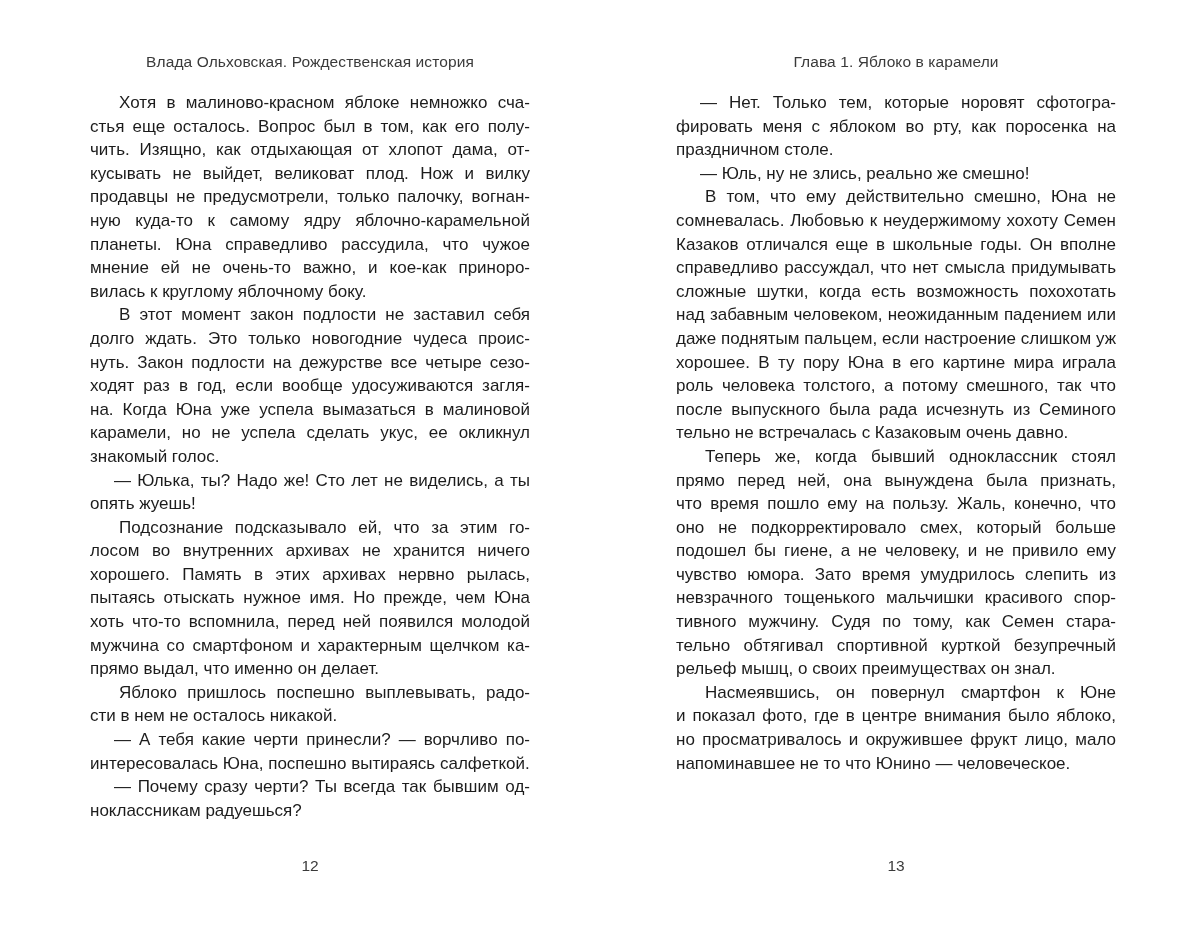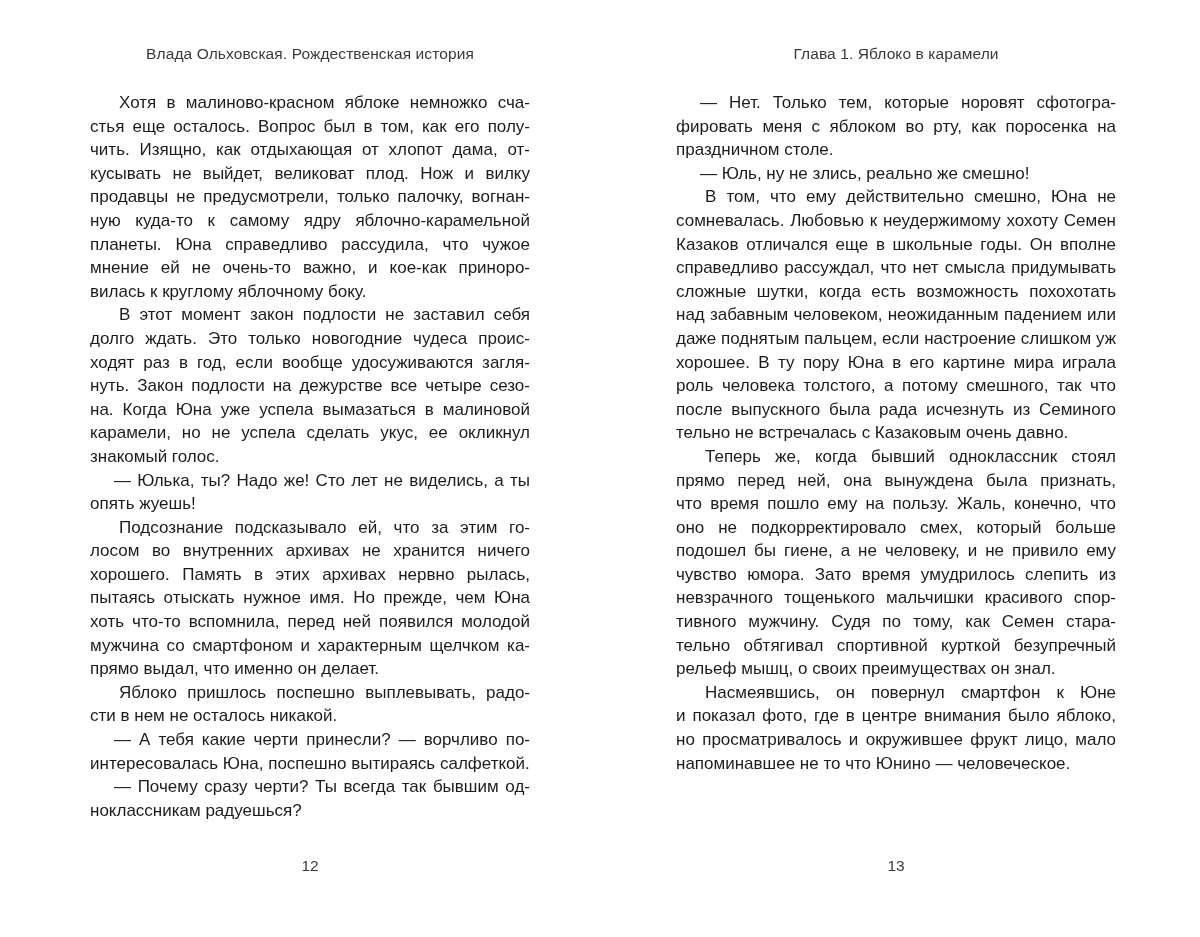--- a/index.html
+++ b/index.html
@@ -19,21 +19,21 @@
       position: absolute;
       top: 0;
       width: 440px;
       height: 937px;
     }
     #left-page { left: 90px; }
     #right-page { left: 676px; }
 
     .running-header {
       position: absolute;
-      top: 44px;
+      top: 52px;
       left: 0;
       width: 100%;
       height: 20px;
       line-height: 20px;
       text-align: center;
       font-size: 15.5px;
       color: #3a3a3a;
       letter-spacing: 0.1px;
     }
     .body-text {
@@ -84,22 +84,22 @@
         <div class="line" style="">кусывать не выйдет, великоват плод. Нож и вилку</div>
         <div class="line" style="">продавцы не предусмотрели, только палочку, вогнан-</div>
         <div class="line" style="">ную куда-то к самому ядру яблочно-карамельной</div>
         <div class="line" style="">планеты. Юна справедливо рассудила, что чужое</div>
         <div class="line" style="">мнение ей не очень-то важно, и кое-как приноро-</div>
         <div class="line last" style="">вилась к круглому яблочному боку.</div>
       </div>
       <div class="paragraph">
         <div class="line indent" style="">В этот момент закон подлости не заставил себя</div>
         <div class="line" style="">долго ждать. Это только новогодние чудеса проис-</div>
+        <div class="line" style="">нуть. Закон подлости на дежурстве все четыре сезо-</div>
         <div class="line" style="">ходят раз в год, если вообще удосуживаются загля-</div>
-        <div class="line" style="">нуть. Закон подлости на дежурстве все четыре сезо-</div>
         <div class="line" style="">на. Когда Юна уже успела вымазаться в малиновой</div>
         <div class="line" style="">карамели, но не успела сделать укус, ее окликнул</div>
         <div class="line last" style="">знакомый голос.</div>
       </div>
       <div class="paragraph">
         <div class="line indent-dialogue" style="">— Юлька, ты? Надо же! Сто лет не виделись, а ты</div>
         <div class="line last" style="">опять жуешь!</div>
       </div>
       <div class="paragraph">
         <div class="line indent" style="">Подсознание подсказывало ей, что за этим го-</div>

